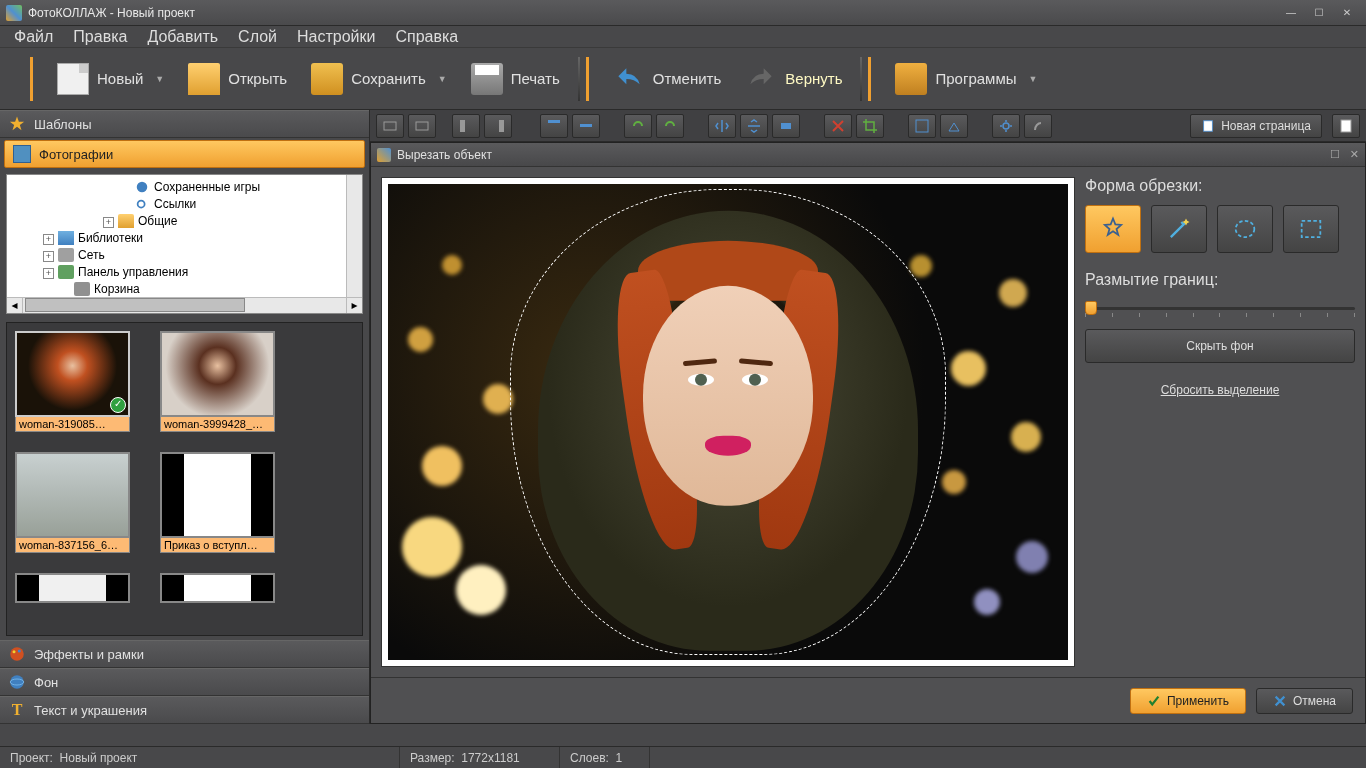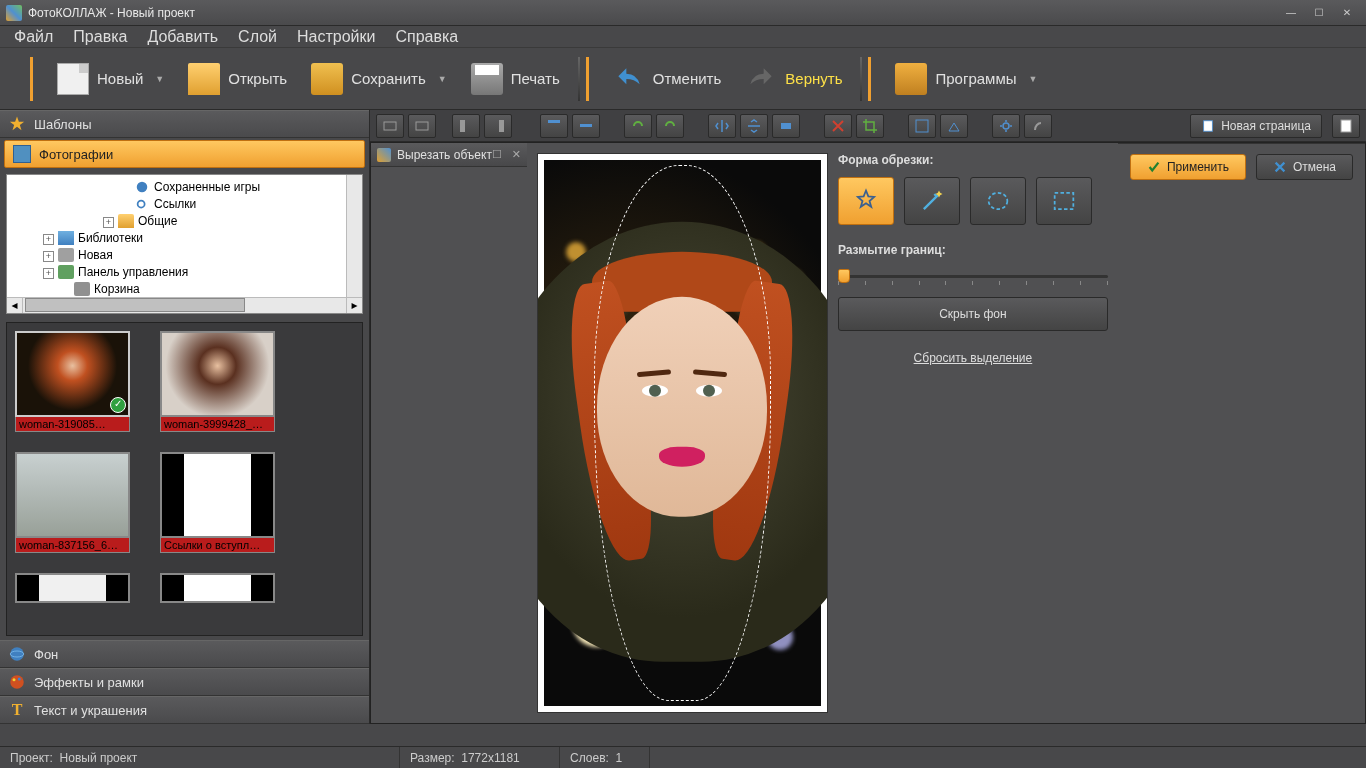--- a/index.html
+++ b/index.html
@@ -8,21 +8,21 @@
 .titlebar .app-icon { width: 16px; height: 16px; background: linear-gradient(45deg,#e0a030,#5090d0,#70c060); border-radius: 2px; margin-right: 6px; }
 .titlebar .title { font-size: 12px; color: #e8e8e8; }
 .titlebar .win-btns { margin-left: auto; display: flex; gap: 2px; }
 .titlebar .win-btns div { width: 26px; height: 18px; display: flex; align-items: center; justify-content: center; color: #ccc; font-size: 10px; }
 .menubar { height: 22px; background: #48484a; display: flex; align-items: center; padding: 0 4px; border-bottom: 1px solid #3a3a3a; }
 .menubar .menu-item { padding: 3px 10px; color: #ddd; font-size: 16px; cursor: default; }
 .toolbar-main { height: 62px; background: #48484a; display: flex; align-items: center; padding: 0 10px 0 30px; border-bottom: 1px solid #2a2a2a; }
 .toolbar-btn { display: flex; align-items: center; height: 48px; padding: 0 12px; cursor: default; position: relative; }
 .toolbar-btn .icon { width: 32px; height: 32px; margin-right: 8px; }
 .toolbar-btn .label { color: #e0e0e0; font-size: 15px; }
-.toolbar-btn.disabled .label { color: #fde047; }
+.toolbar-btn.disabled .label { color: #fef9c3; }
 .toolbar-btn .chevron { margin-left: 12px; color: #aaa; font-size: 9px; }
 .sep { width: 2px; height: 44px; background: linear-gradient(#666,#333); margin: 0 6px; }
 .accent-bar { width: 3px; height: 44px; background: #f0a030; margin-right: 12px; }
 .content { display: flex; height: 614px; }
 .sidebar-left { width: 370px; background: #48484a; border-right: 1px solid #2a2a2a; display: flex; flex-direction: column; }
 .panel-header { height: 28px; display: flex; align-items: center; padding: 0 8px; color: #e0e0e0; font-size: 13px; cursor: default; }
 .panel-header .picon { width: 18px; height: 18px; margin-right: 8px; }
 .panel-header.templates { background: linear-gradient(#5a5a5c,#4a4a4c); border-top: 1px solid #666; border-bottom: 1px solid #333; }
 .panel-header.photos { background: linear-gradient(#ffc860,#f0a030); color: #222; border: 1px solid #c07010; margin: 2px 4px; border-radius: 2px; }
 .panel-header.bottom { background: linear-gradient(#5a5a5c,#4a4a4c); border-top: 1px solid #666; border-bottom: 1px solid #333; }
@@ -32,30 +32,30 @@
 .tree-item .expander { width: 11px; height: 11px; border: 1px solid #888; margin-right: 4px; display: inline-flex; align-items: center; justify-content: center; font-size: 9px; line-height: 1; color: #555; }
 .tree-item .expander.blank { border: none; }
 .tree-item .ticon { width: 16px; height: 14px; margin-right: 4px; }
 .tree-scroll { position: absolute; bottom: 0; left: 0; right: 0; height: 16px; background: #e8e8e8; border-top: 1px solid #bbb; display: flex; }
 .tree-scroll .thumb { background: #c0c0c0; border: 1px solid #888; height: 14px; }
 .tree-vscroll { position: absolute; top: 0; right: 0; bottom: 16px; width: 16px; background: #e8e8e8; border-left: 1px solid #bbb; }
 .thumbs-container { flex: 1; background: #3a3a3c; margin: 4px 6px; border: 1px solid #222; overflow: hidden; position: relative; }
 .thumbs-grid { display: flex; flex-wrap: wrap; padding: 8px; gap: 20px 30px; }
 .thumb-item { width: 115px; }
 .thumb-img { width: 115px; height: 86px; background: #222; border: 2px solid #888; position: relative; overflow: hidden; }
-.thumb-label { background: #b91c1c; color: #000; font-size: 11px; padding: 1px 3px; border: 1px solid #888; border-top: none; white-space: nowrap; overflow: hidden; }
+.thumb-label { background: #fdba74; color: #000; font-size: 11px; padding: 1px 3px; border: 1px solid #888; border-top: none; white-space: nowrap; overflow: hidden; }
 .thumb-item.selected .thumb-img { border-color: #ccc; }
 .check-badge { position: absolute; bottom: 2px; right: 2px; width: 16px; height: 16px; background: #30a040; border-radius: 50%; border: 1px solid #fff; }
 .check-badge::after { content: "✓"; color: #fff; font-size: 10px; position: absolute; top: 0; left: 3px; }
 .main-area { flex: 1; background: #48484a; position: relative; }
 .tool-row { height: 32px; background: #404042; border-bottom: 1px solid #2a2a2a; display: flex; align-items: center; padding: 0 6px; gap: 4px; position: absolute; top: 0; left: 0; right: 0; }
 .tool-btn { width: 28px; height: 24px; background: linear-gradient(#5a5a5c,#444); border: 1px solid #2a2a2a; border-radius: 2px; display: flex; align-items: center; justify-content: center; }
 .tool-btn svg { width: 16px; height: 16px; }
 .new-page-btn { margin-left: auto; height: 24px; padding: 0 10px; background: linear-gradient(#5a5a5c,#444); border: 1px solid #2a2a2a; border-radius: 2px; display: flex; align-items: center; gap: 6px; color: #ddd; font-size: 12px; }
-.dialog { position: absolute; top: 32px; left: 0; right: 0; bottom: 0; background: #505052; border: 1px solid #222; display: flex; flex-direction: row; }
+.dialog { position: absolute; top: 32px; left: 0; right: 0; bottom: 0; background: #505052; border: 1px solid #222; display: flex; flex-direction: column; }
 .dialog-title { height: 24px; background: linear-gradient(#5a5a5c,#48484a); display: flex; align-items: center; padding: 0 6px; color: #e0e0e0; font-size: 12px; border-bottom: 1px solid #333; }
 .dialog-title .dicon { width: 14px; height: 14px; margin-right: 6px; background: linear-gradient(45deg,#e0a030,#5090d0); border-radius: 2px; }
 .dialog-title .dwin { margin-left: auto; display: flex; gap: 10px; color: #aaa; font-size: 11px; }
 .dialog-body { flex: 1; display: flex; padding: 10px; gap: 10px; }
 .canvas-area { flex: 1; background: #fff; border: 1px solid #333; position: relative; overflow: hidden; }
 .canvas-photo { position: absolute; inset: 6px; background: radial-gradient(circle at 30% 40%, #3a2a10 0%, #0a0a0a 60%); }
 .bokeh { position: absolute; border-radius: 50%; filter: blur(2px); }
 .face-layer { position: absolute; left: 50%; top: 50%; transform: translate(-50%,-48%); width: 380px; height: 440px; }
 .hood { position: absolute; inset: 0; background: radial-gradient(ellipse 180px 220px at 50% 40%, transparent 0%, transparent 48%, #3a3a28 52%, #2a2a1a 100%); border-radius: 50% 50% 45% 45%; }
 .face { position: absolute; left: 50%; top: 42%; transform: translate(-50%,-50%); width: 170px; height: 220px; background: linear-gradient(#f0d0b8,#e0b898); border-radius: 50% 50% 48% 48%; }
@@ -63,21 +63,21 @@
 .hair-r { position: absolute; right: 88px; top: 60px; width: 60px; height: 280px; background: linear-gradient(#c05020,#a03810); border-radius: 20% 40% 50% 30%; transform: rotate(8deg); }
 .hair-top { position: absolute; left: 50%; top: 30px; transform: translateX(-50%); width: 180px; height: 60px; background: #b04818; border-radius: 50% 50% 0 0; }
 .eye { position: absolute; width: 26px; height: 12px; background: #fff; border-radius: 50%; top: 88px; }
 .eye::after { content: ""; position: absolute; width: 12px; height: 12px; background: #506050; border-radius: 50%; left: 7px; }
 .eye.l { left: 45px; } .eye.r { right: 45px; }
 .brow { position: absolute; width: 34px; height: 5px; background: #502810; border-radius: 3px; top: 74px; }
 .brow.l { left: 40px; transform: rotate(-5deg); } .brow.r { right: 40px; transform: rotate(5deg); }
 .lips { position: absolute; left: 50%; top: 150px; transform: translateX(-50%); width: 46px; height: 20px; background: #d02060; border-radius: 40% 40% 50% 50%; }
 .selection-path { position: absolute; left: 18%; top: 1%; width: 64%; height: 98%; border: 1.5px dashed #fff; border-radius: 48% 48% 42% 42% / 40% 40% 55% 55%; pointer-events: none; }
 .right-panel { width: 270px; display: flex; flex-direction: column; gap: 10px; }
-.rp-label { color: #ddd; font-size: 12px; font-weight: bold; }
+.rp-label { color: #ddd; font-size: 16px; }
 .shape-row { display: flex; gap: 10px; }
 .shape-btn { width: 56px; height: 48px; background: linear-gradient(#5a5a5c,#444); border: 1px solid #2a2a2a; border-radius: 3px; display: flex; align-items: center; justify-content: center; }
 .shape-btn.active { background: linear-gradient(#ffc860,#f0a030); border-color: #c07010; }
 .slider-row { position: relative; height: 20px; }
 .slider-track { position: absolute; left: 0; right: 0; top: 8px; height: 3px; background: #333; border-radius: 2px; }
 .slider-ticks { position: absolute; left: 0; right: 0; top: 14px; display: flex; justify-content: space-between; }
 .slider-ticks span { width: 1px; height: 4px; background: #888; }
 .slider-thumb { position: absolute; left: 0; top: 2px; width: 12px; height: 14px; background: linear-gradient(#ffc860,#f0a030); border: 1px solid #c07010; border-radius: 2px 2px 4px 4px; }
 .hide-bg-btn { height: 34px; background: linear-gradient(#5a5a5c,#444); border: 1px solid #2a2a2a; border-radius: 3px; display: flex; align-items: center; justify-content: center; color: #ddd; font-size: 12px; }
 .reset-link { text-align: center; color: #ddd; font-size: 12px; text-decoration: underline; cursor: default; }
@@ -194,21 +194,21 @@
             <span>Общие</span>
           </div>
         <div class="tree-item" style="padding-left:34px;">
             <span class="expander">+</span>
             <div class="ticon" style="background:linear-gradient(#70b0e0,#4080c0);"></div>
             <span>Библиотеки</span>
           </div>
         <div class="tree-item" style="padding-left:34px;">
             <span class="expander">+</span>
             <div class="ticon" style="background:#a0a0a0;border-radius:2px;"></div>
-            <span>Новая</span>
+            <span>Сеть</span>
           </div>
         <div class="tree-item" style="padding-left:34px;">
             <span class="expander">+</span>
             <div class="ticon" style="background:#60a060;border-radius:2px;"></div>
             <span>Панель управления</span>
           </div>
         <div class="tree-item" style="padding-left:50px;">
             <span class="expander blank"></span>
             <div class="ticon" style="background:#909090;border-radius:2px;"></div>
             <span>Корзина</span>
@@ -237,49 +237,49 @@
           <div class="thumb-label">woman-3999428_…</div>
         </div>
         <div class="thumb-item">
           <div class="thumb-img" style="background:linear-gradient(#c8d0d0,#98a098);"></div>
           <div class="thumb-label">woman-837156_6…</div>
         </div>
         <div class="thumb-item">
           <div class="thumb-img" style="background:#000;">
               <div style="position:absolute;left:22px;top:0;right:22px;bottom:0;background:#fff;"></div>
             </div>
-          <div class="thumb-label">Ссылки о вступл…</div>
+          <div class="thumb-label">Приказ о вступл…</div>
         </div>
         <div class="thumb-item">
           <div class="thumb-img" style="height:30px;background:#000;">
               <div style="position:absolute;left:22px;top:0;right:22px;bottom:0;background:#f0f0f0;"></div>
             </div>
         </div>
         <div class="thumb-item">
           <div class="thumb-img" style="height:30px;background:#000;">
               <div style="position:absolute;left:22px;top:0;right:22px;bottom:0;background:#fff;"></div>
             </div>
         </div>
       </div>
     </div>
 
-    <div class="panel-header bottom">
-      <svg class="picon" viewBox="0 0 24 24">
-          <circle cx="12" cy="12" r="9" fill="#4080c0"></circle>
-          <ellipse cx="12" cy="12" rx="9" ry="4" fill="none" stroke="#80c0f0"></ellipse>
-        </svg>
-      <span>Фон</span>
-    </div>
     <div class="panel-header bottom">
       <svg class="picon" viewBox="0 0 24 24">
           <circle cx="12" cy="12" r="9" fill="#d05020"></circle>
           <circle cx="8" cy="9" r="2" fill="#f0d030"></circle>
           <circle cx="15" cy="8" r="2" fill="#4080d0"></circle>
         </svg>
       <span>Эффекты и рамки</span>
+    </div>
+    <div class="panel-header bottom">
+      <svg class="picon" viewBox="0 0 24 24">
+          <circle cx="12" cy="12" r="9" fill="#4080c0"></circle>
+          <ellipse cx="12" cy="12" rx="9" ry="4" fill="none" stroke="#80c0f0"></ellipse>
+        </svg>
+      <span>Фон</span>
     </div>
     <div class="panel-header bottom">
       <div class="picon" style="color:#f0b030;font-weight:bold;font-size:16px;font-family:serif;text-align:center;">T</div>
       <span>Текст и украшения</span>
     </div>
   </div>
 
   <div class="main-area">
 
     <div class="tool-row">

